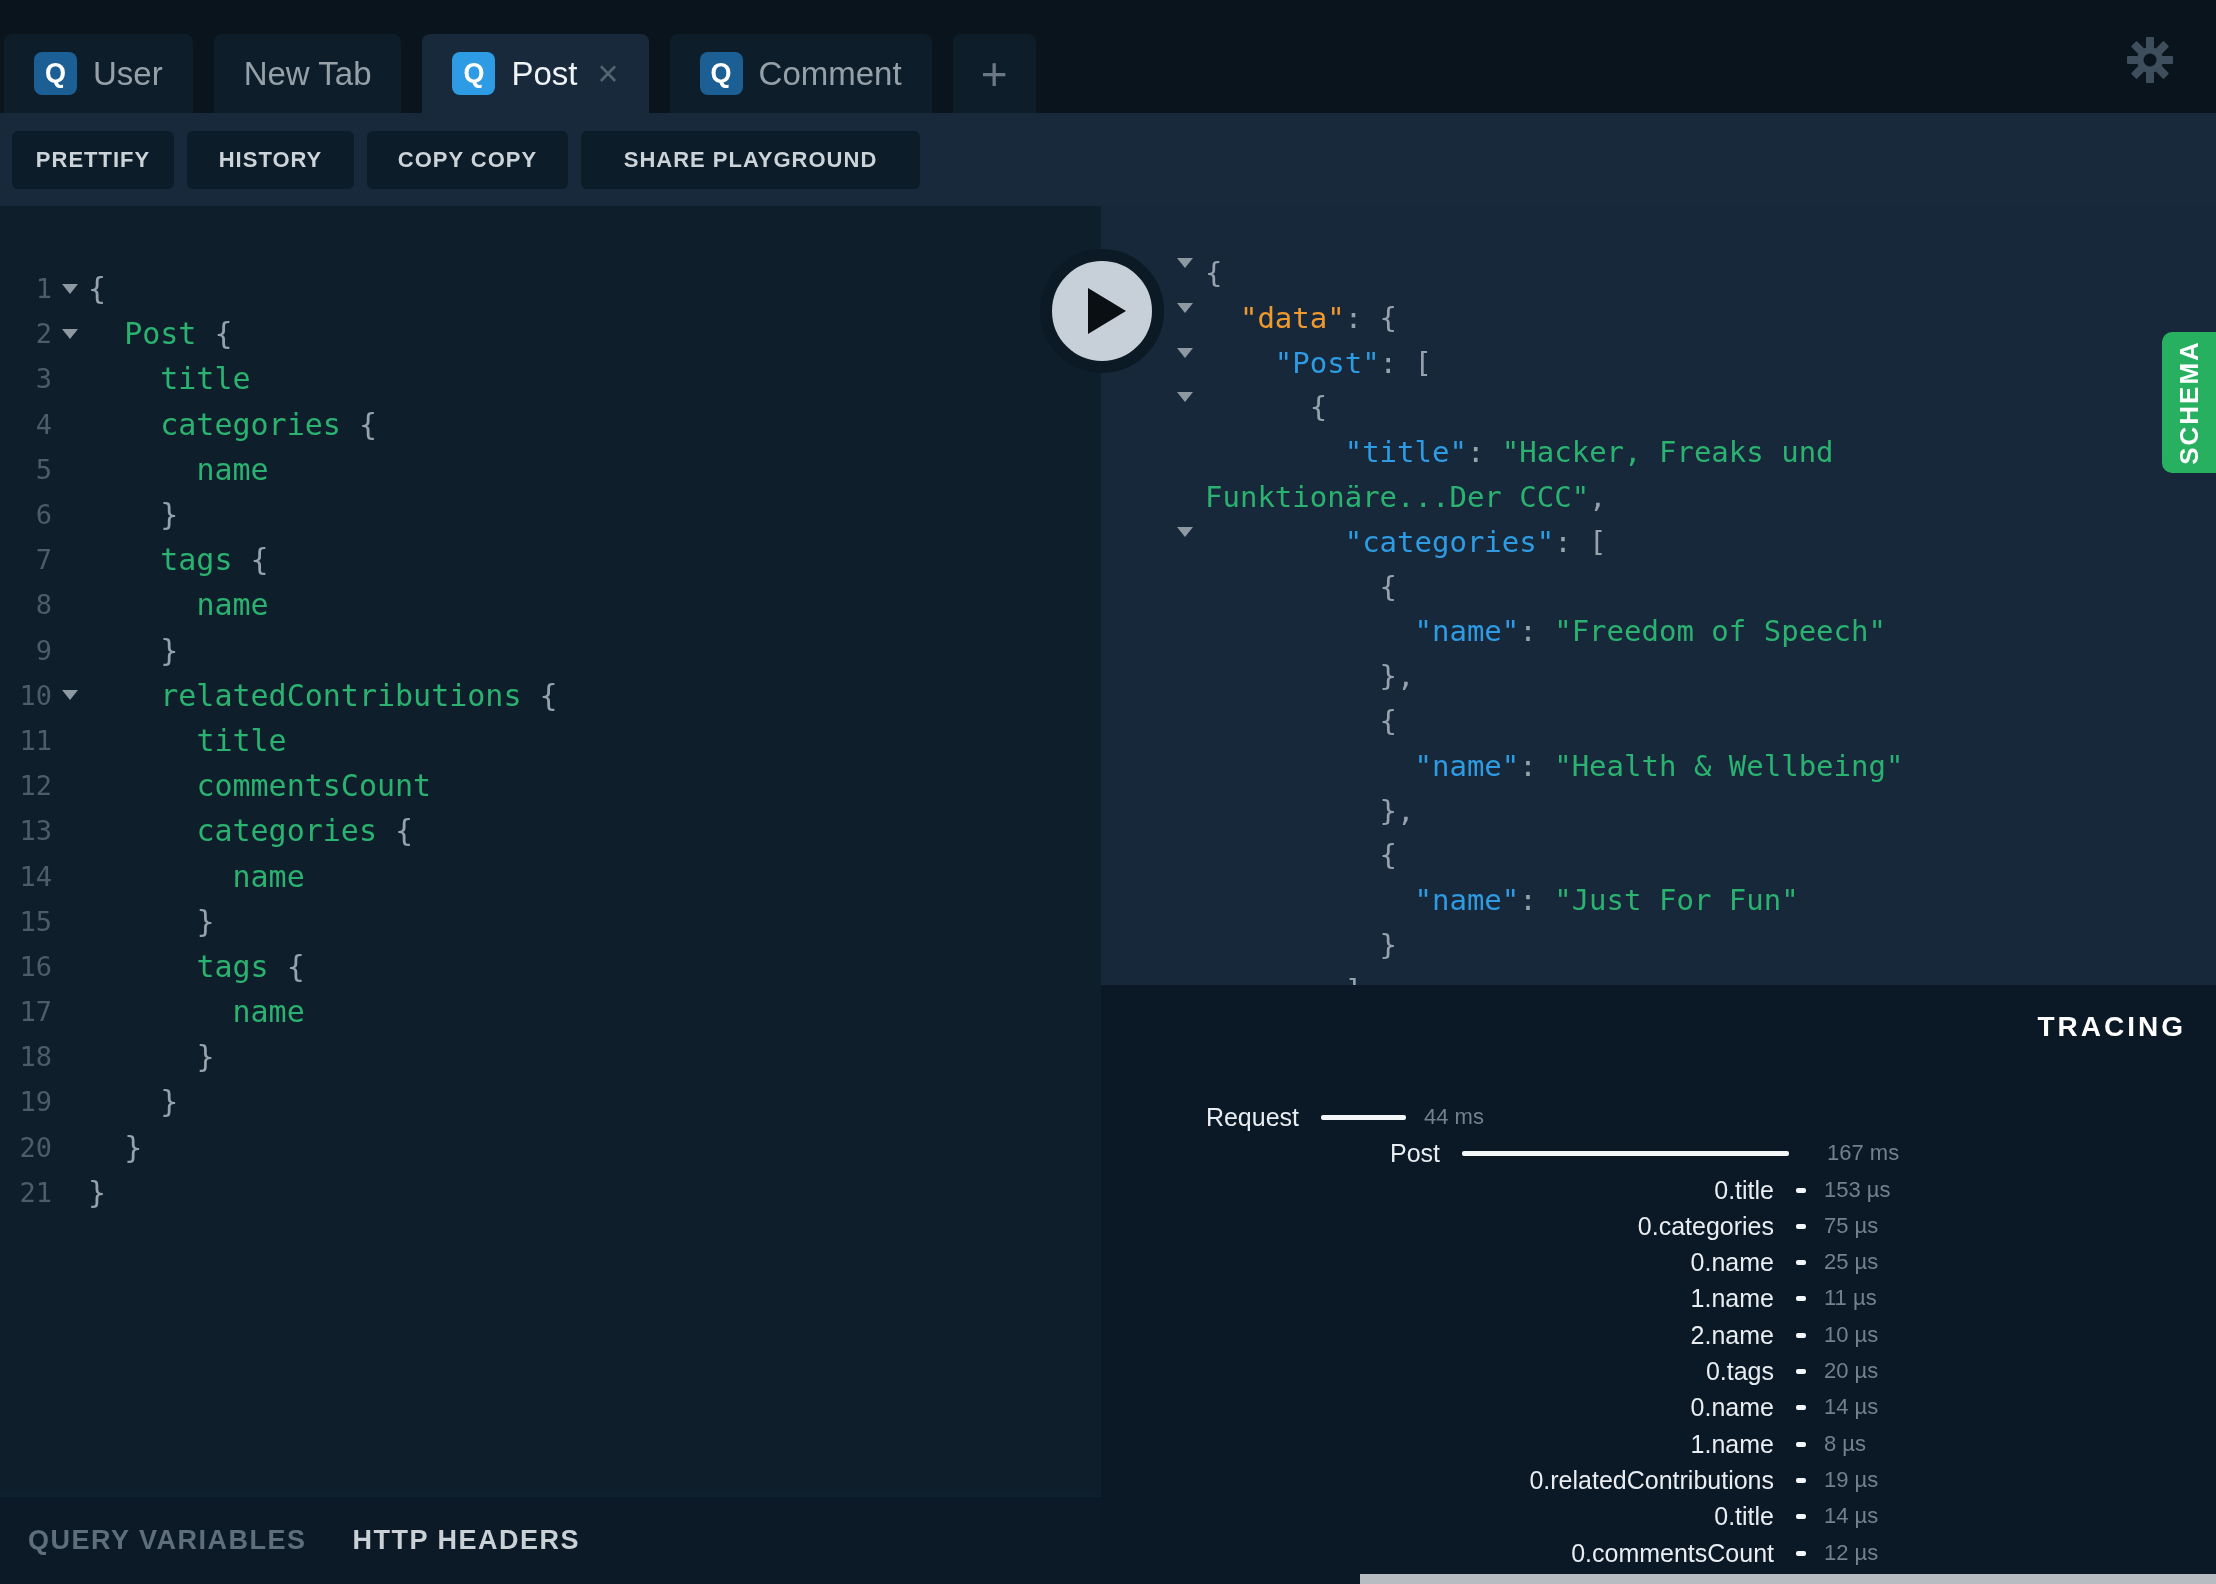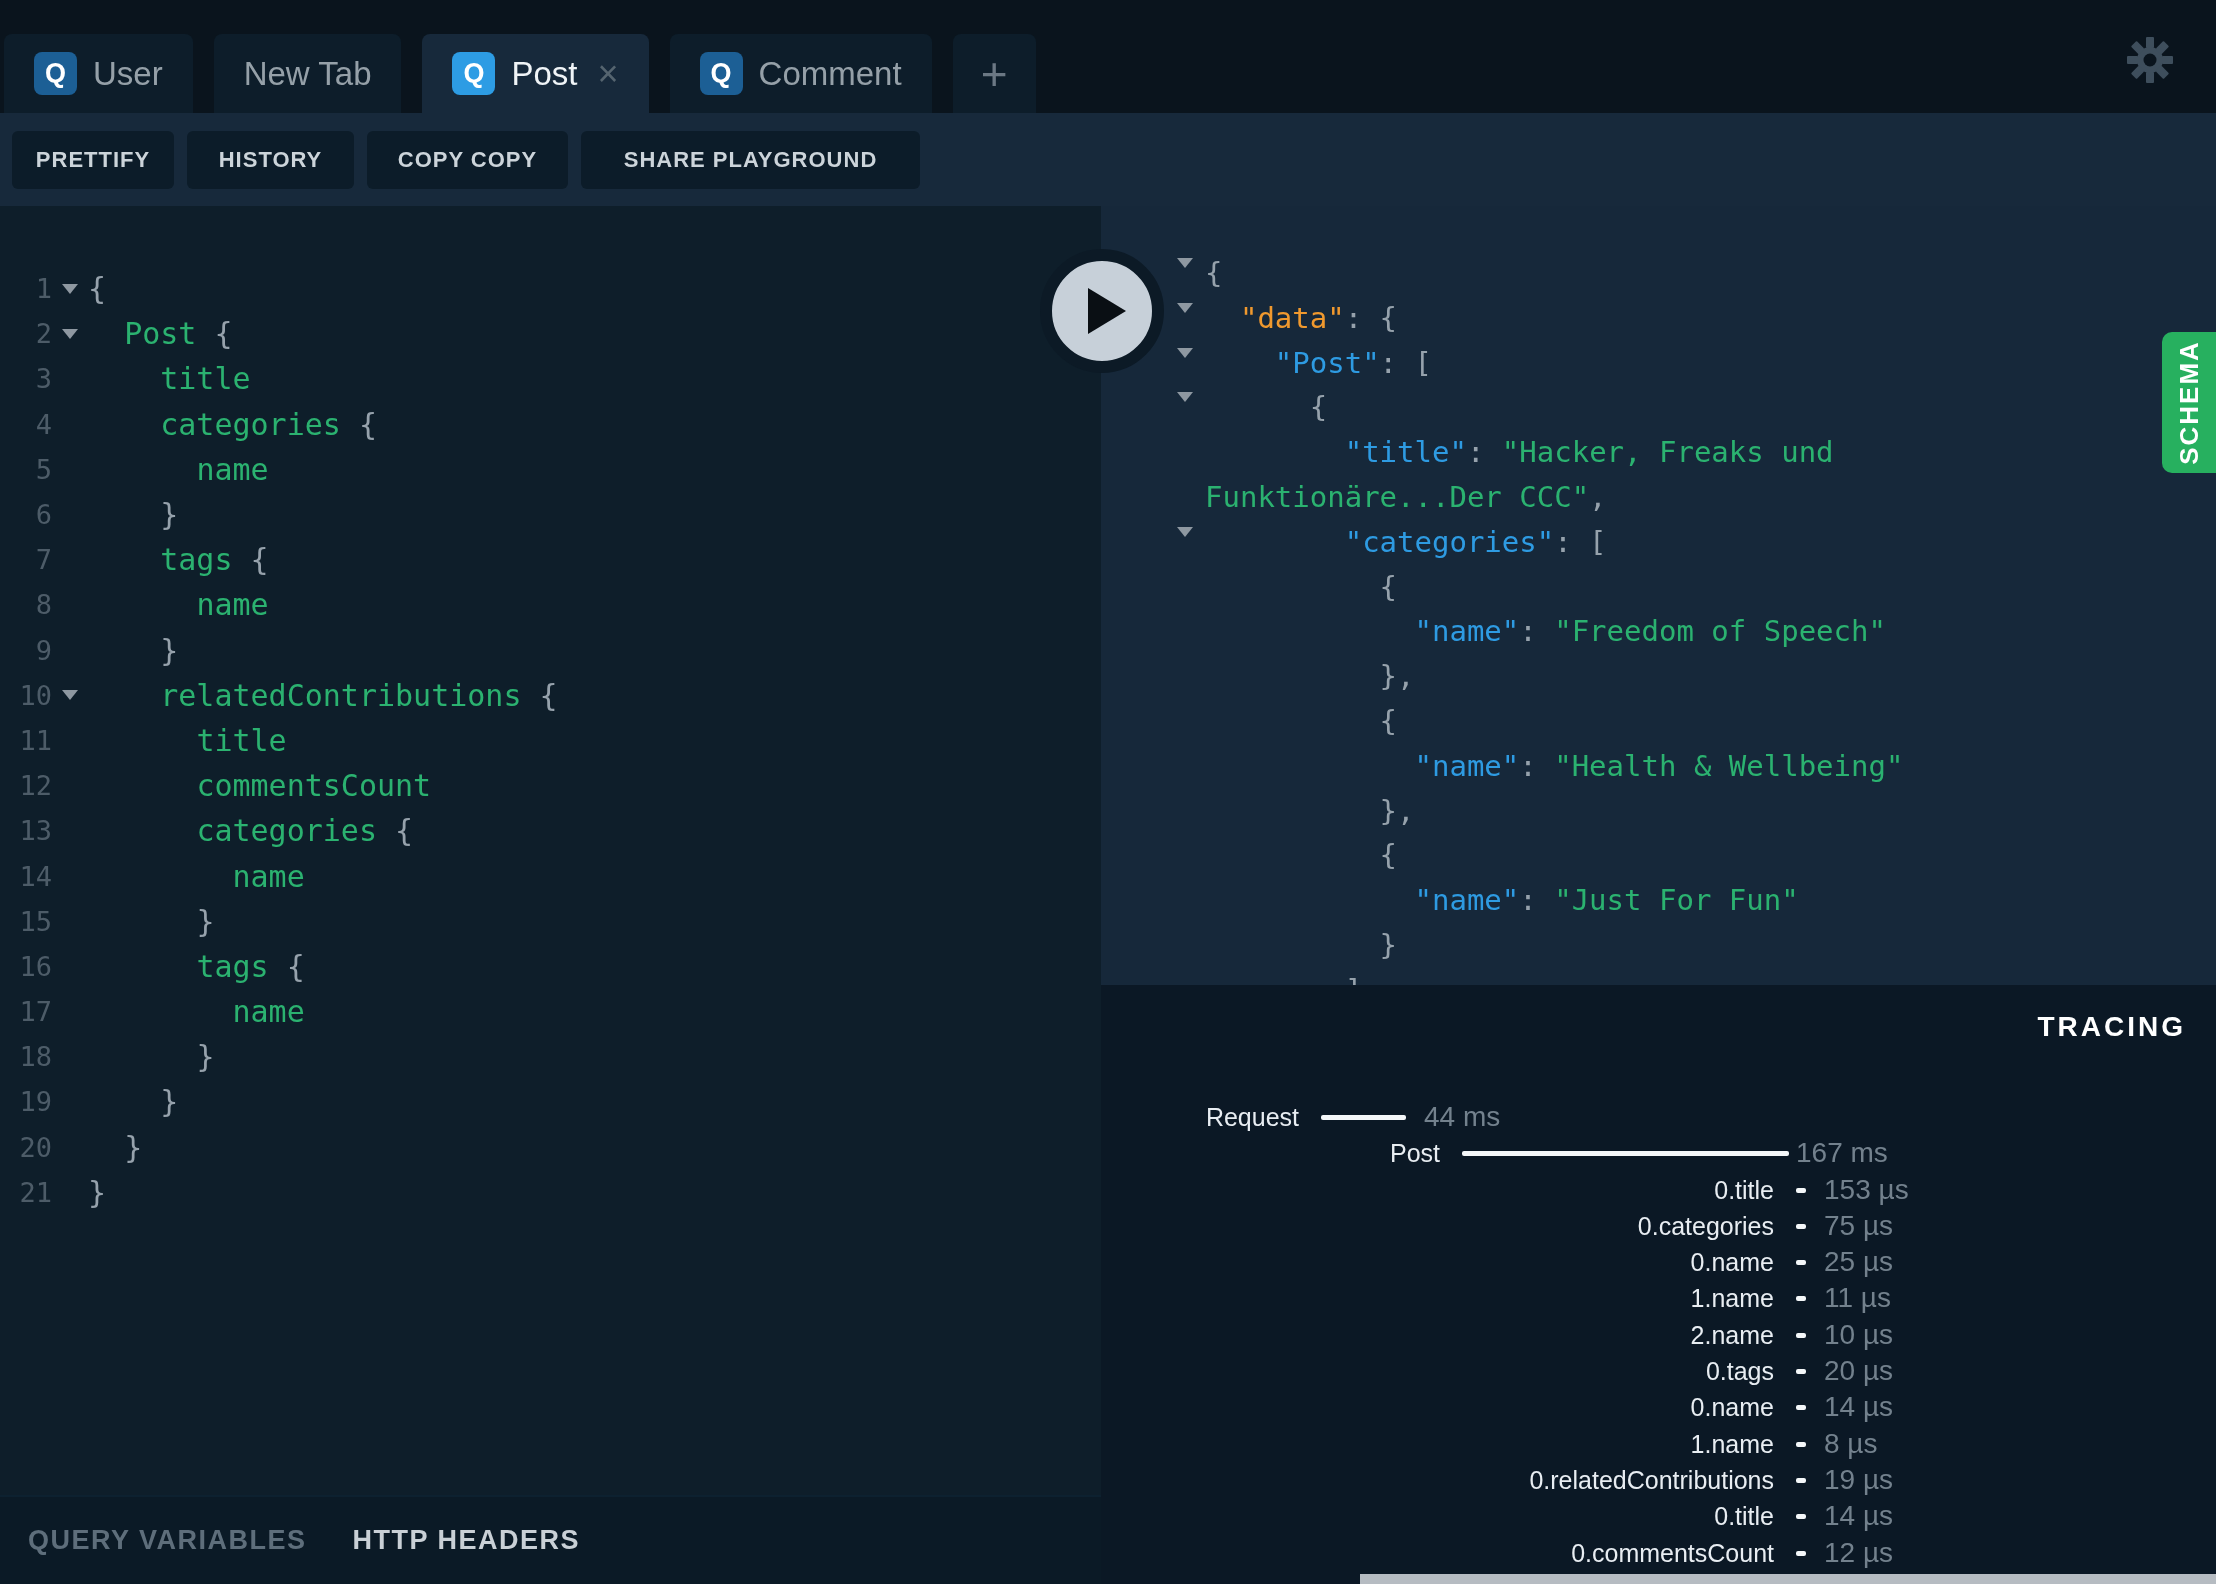--- a/index.html
+++ b/index.html
@@ -68,21 +68,21 @@
   .schema-tab span { transform:rotate(-90deg); color:#fff; font-weight:bold; font-size:26px; letter-spacing:2px; }
 
   
   .tracing-title { position:absolute; top:26px; right:30px; color:#ffffff; font-weight:bold;
                    font-size:28px; letter-spacing:3px;margin-left:42px; }
   .trows { position:absolute; left:0; top:114px; width:100%; }
   .trow { position:relative; height:36.3px; }
   .trow .lbl { position:absolute; top:0; left:0; line-height:36.3px; text-align:right;
                color:#e8edf2; font-size:25px; }
   .trow .bar { position:absolute; top:16px; height:5px; background:#f4f7f9; border-radius:2px; }
-  .trow .val { position:absolute; top:0; line-height:36.3px; color:#73818d; font-size:28px; }
+  .trow .val { position:absolute; top:0; line-height:36.3px; color:#73818d; font-size:22px; }
   .hscroll { position:absolute; bottom:0; left:259px; right:0; height:10px; background:#b6bcc2; cursor:pointer; }
 
   
   .play-button { position:absolute; left:1040px; top:249px; width:124px; height:124px; border-radius:50%;
                  background:#c7d0d9; border:12px solid #0c1a26; display:flex; align-items:center;
                  justify-content:center; cursor:pointer; }
   .play-tri { width:0; height:0; border-top:23px solid transparent; border-bottom:23px solid transparent;
               border-left:38px solid #0a0f14; margin-left:10px; }
 </style>
 </head>
@@ -375,21 +375,21 @@
     <div class="tracing-title">TRACING</div>
     <div class="trows">
         <div class="trow">
     <span class="lbl" style="width: 198px;">Request</span>
     <span class="bar" style="left: 220px; width: 85px;"></span>
     <span class="val" style="left: 323px;">44 ms</span>
   </div>
         <div class="trow">
     <span class="lbl" style="width: 339px;">Post</span>
     <span class="bar" style="left: 361px; width: 327px;"></span>
-    <span class="val" style="left: 695px;">167 ms</span>
+    <span class="val" style="left: 726px;">167 ms</span>
   </div>
         <div class="trow">
     <span class="lbl" style="width: 673px;">0.title</span>
     <span class="bar" style="left: 695px; width: 10px;"></span>
     <span class="val" style="left: 723px;">153 µs</span>
   </div>
         <div class="trow">
     <span class="lbl" style="width: 673px;">0.categories</span>
     <span class="bar" style="left: 695px; width: 10px;"></span>
     <span class="val" style="left: 723px;">75 µs</span>

